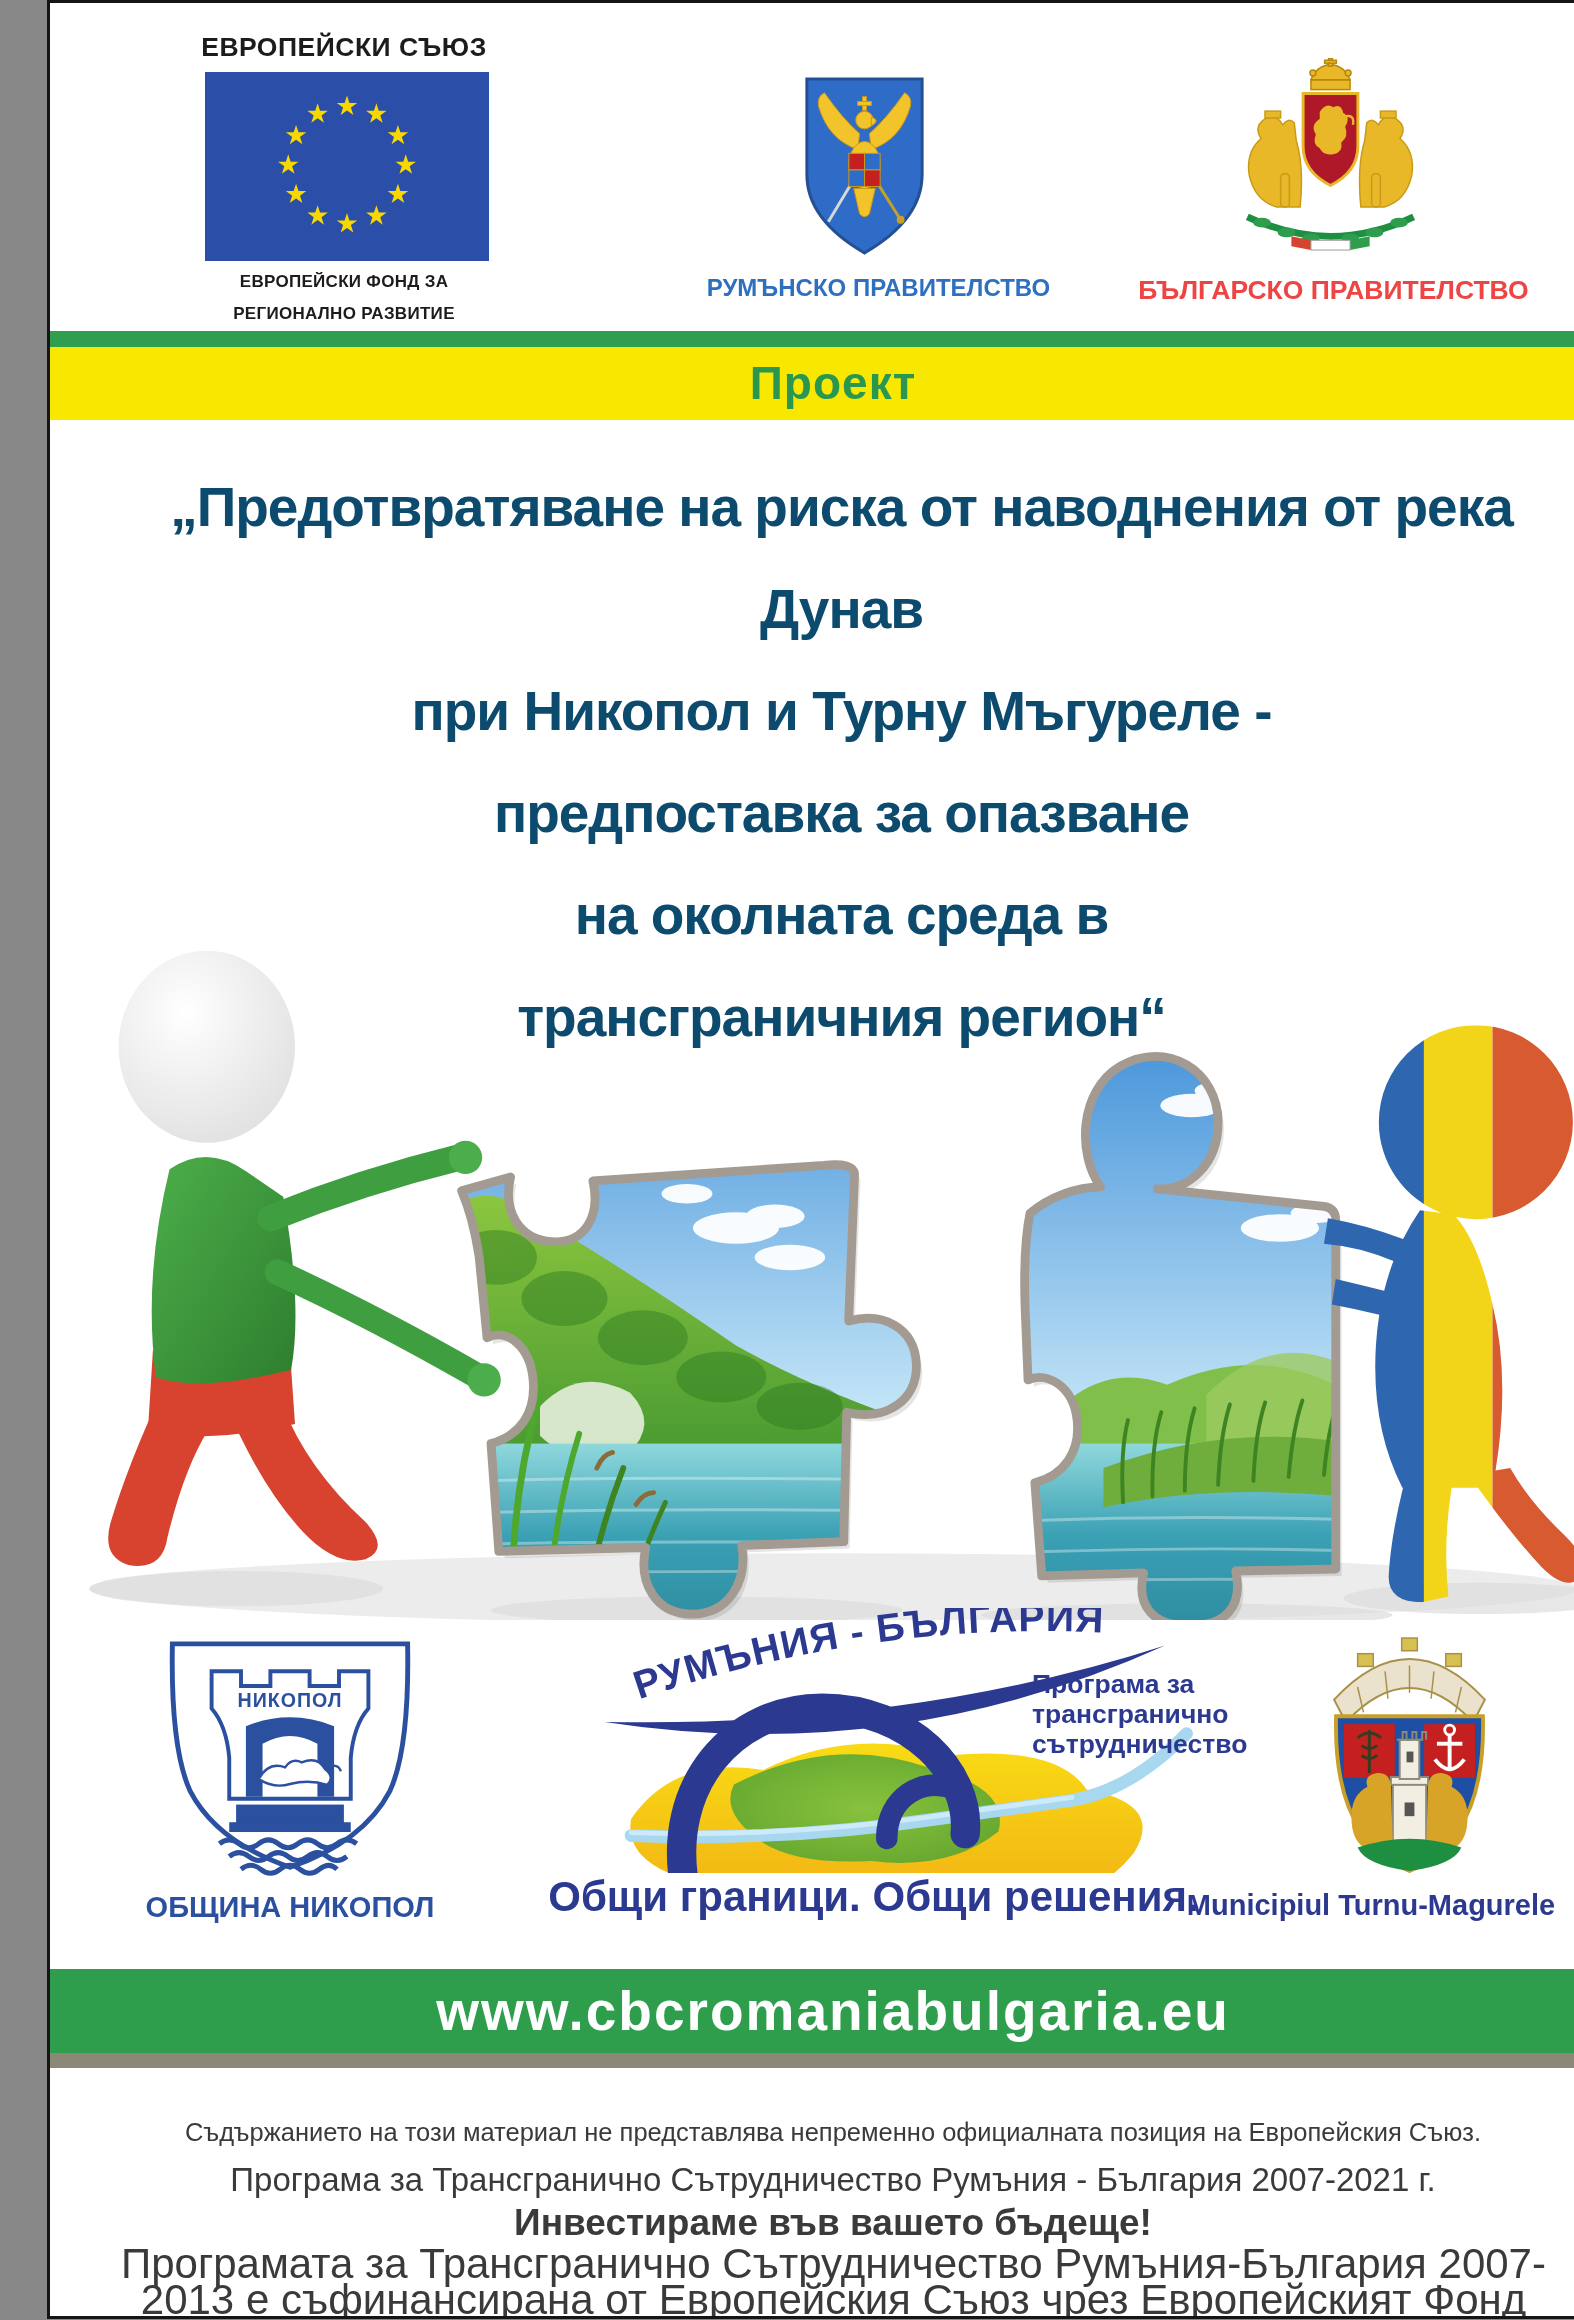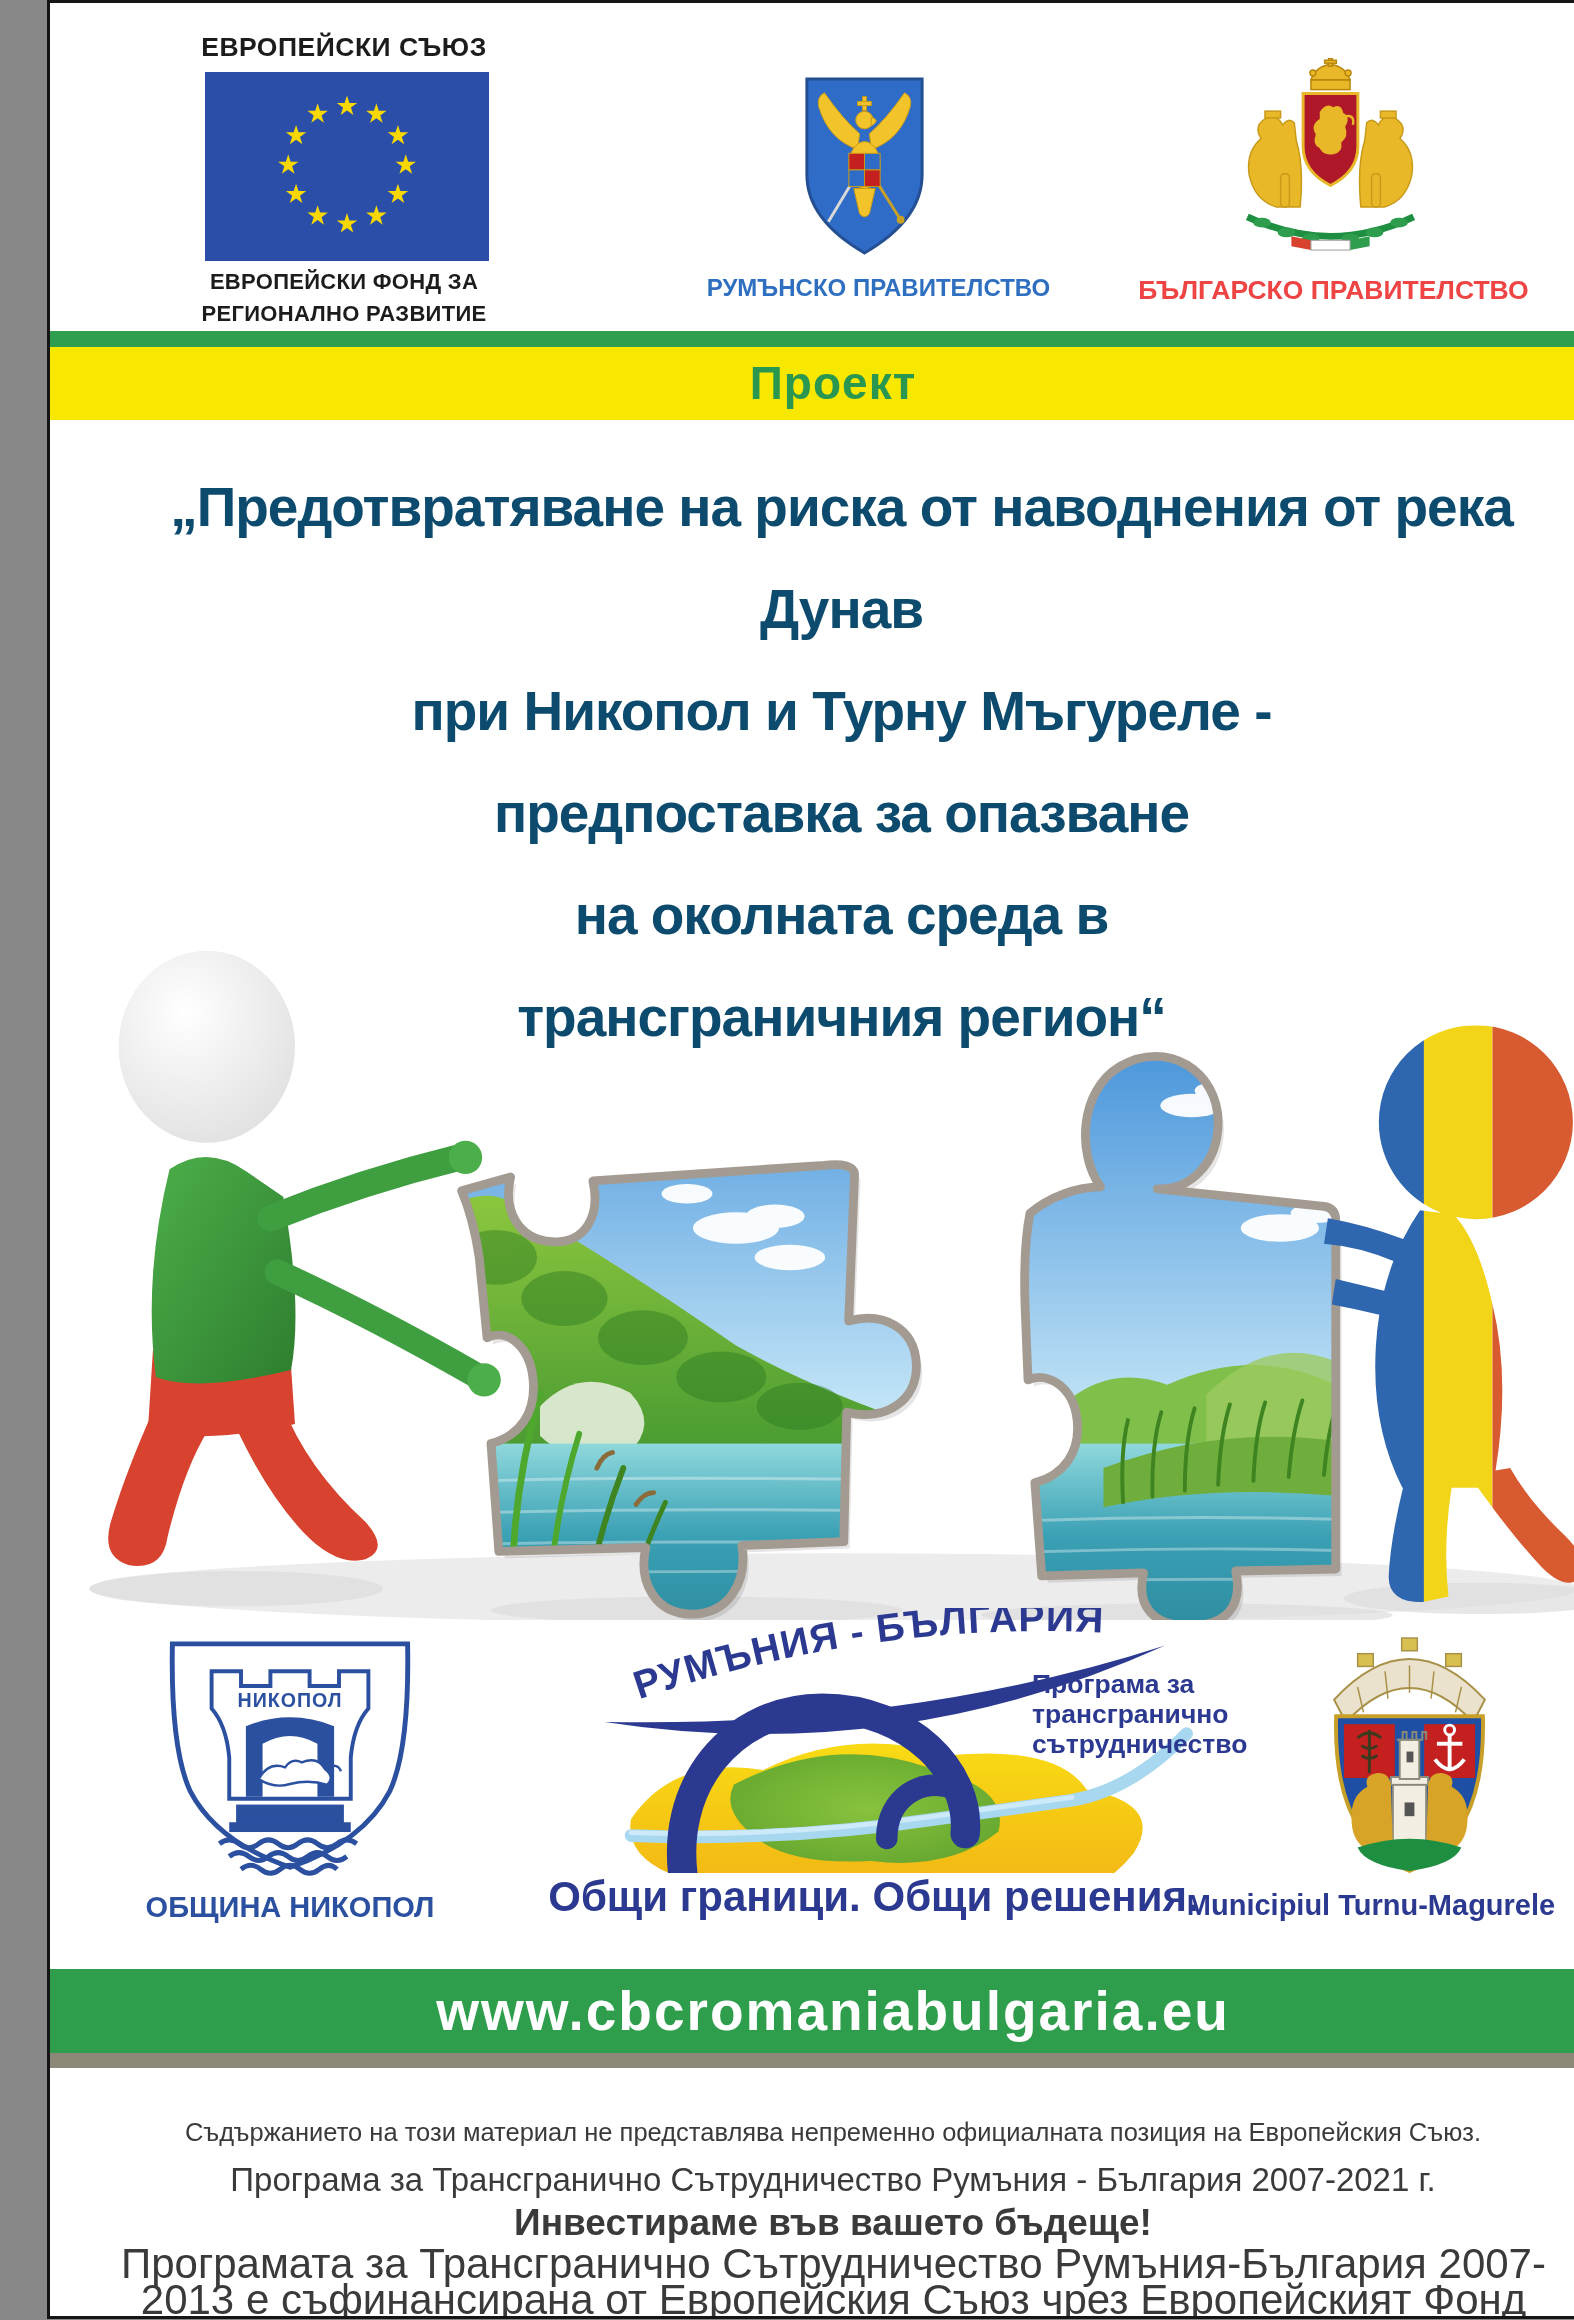--- a/index.html
+++ b/index.html
@@ -7,21 +7,21 @@
     position:relative; width:1566px; height:2313px;
     border:3.9px solid #151515; background:#ffffff; overflow:hidden;
     font-family:"Liberation Sans", sans-serif;
     margin-left:47px;
   }
   .abs{position:absolute;}
   .ctr{text-align:center;}
   
   .eu-top-label{top:29px; left:88px; width:412px; font-size:26.5px; font-weight:600; color:#1c1c1c; letter-spacing:0.5px;}
   .eu-flag{top:69px; left:155px;}
-  .eu-bottom-label{top:263px; left:88px; width:412px; font-size:22px; font-weight:600; color:#1c1c1c; line-height:32px; letter-spacing:0.3px;}
+  .eu-bottom-label{top:263px; left:88px; width:412px; font-size:17px; font-weight:600; color:#1c1c1c; line-height:32px; letter-spacing:0.3px;}
   .ro-arms{top:72px; left:751px;}
   .ro-gov-label{top:271px; left:608px; width:441px; font-size:24px; font-weight:600; color:#2e6fc0;text-align:center;}
   .bg-arms{top:55px; left:1168px;}
   .bg-gov-label{top:272px; left:1063px; width:441px; font-size:26.5px; font-weight:600; color:#ef4444;}
   
   .green-stripe{top:328px; left:0; width:100%; height:15.7px; background:#2f9e4f;}
   .yellow-band{top:344px; left:0; width:100%; height:73px; background:#f8e800; line-height:73px;}
   .yellow-band span{font-size:46px; font-weight:bold; color:#2a9750; letter-spacing:1px;}
   
   .main-title{top:453px; left:38px; width:1507px; color:#0c4a6e; font-weight:bold;

